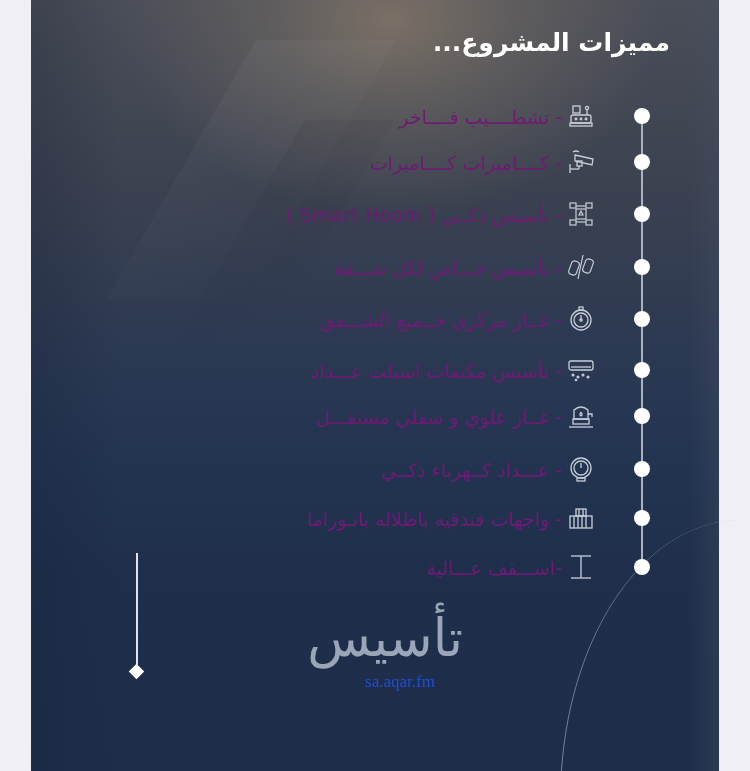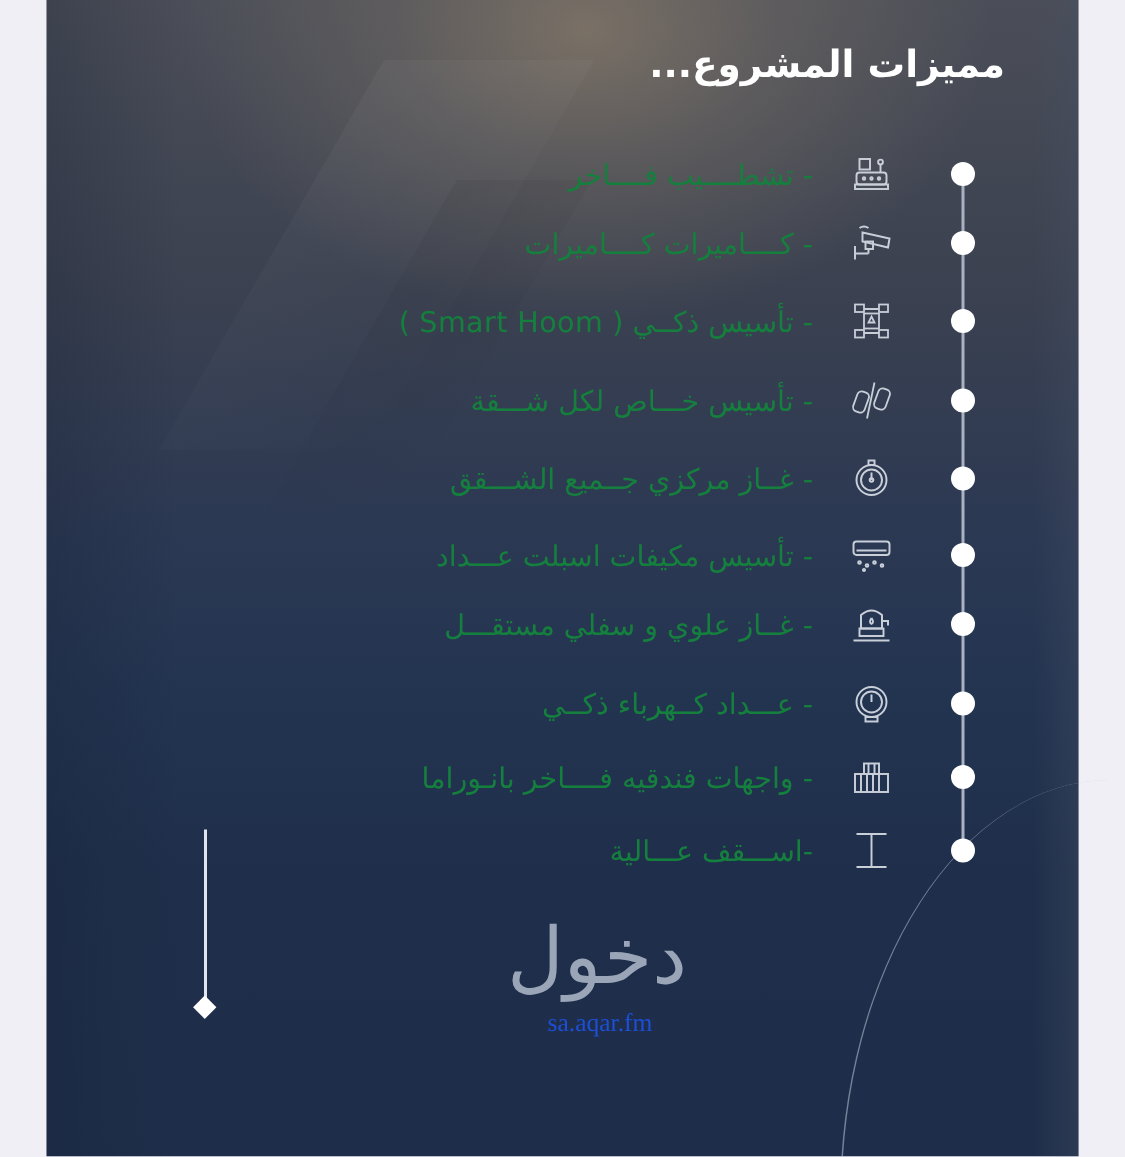--- a/index.html
+++ b/index.html
@@ -61,23 +61,23 @@
     }
     .dot {
       position: absolute;
       width: 16px; height: 16px;
       border-radius: 50%;
       background: #ffffff;
       left: 634px;
     }
     .feature {
       position: absolute;
-      right: 208px;
+      right: 188px;
       direction: rtl;
-      color: #15803d;
+      color: #701a75;
       font-size: 19px;
       white-space: nowrap;
       letter-spacing: 0.3px;
     }
     .icon {
       position: absolute;
       left: 566px;
       width: 30px; height: 30px;
       display: flex; align-items: center; justify-content: center;
     }
@@ -239,29 +239,29 @@
       <rect x="3" y="12" width="22" height="12"></rect>
       <rect x="9" y="5" width="10" height="7"></rect>
       <line x1="7" y1="12" x2="7" y2="24"></line>
       <line x1="11" y1="12" x2="11" y2="24"></line>
       <line x1="15" y1="12" x2="15" y2="24"></line>
       <line x1="19" y1="12" x2="19" y2="24"></line>
       <line x1="12" y1="5" x2="12" y2="12"></line>
       <line x1="16" y1="5" x2="16" y2="12"></line>
     </svg>
 </div>
-<div class="feature" style="top:508px">- واجهات فندقيه فــــاخر بانـوراما</div>
+<div class="feature" style="top:508px">- واجهات فندقيه باطلاله بانـوراما</div>
 
 <div class="dot" style="top:559px"></div>
 <div class="icon" style="top:552px">
   <svg viewBox="0 0 28 28" fill="none" stroke="#c9cfd9" stroke-width="1.3">
       <line x1="4" y1="3" x2="24" y2="3"></line>
       <line x1="4" y1="25" x2="24" y2="25"></line>
       <line x1="14" y1="3" x2="14" y2="25"></line>
     </svg>
 </div>
 <div class="feature" style="top:557px">-اســـقف عـــالية</div>
 
 <div class="side-line"></div>
 <div class="diamond"></div>
 
-<div class="logo-ar">دخول</div>
+<div class="logo-ar">تأسيس</div>
 <div class="logo-url">sa.aqar.fm</div>
 
 </body></html>

